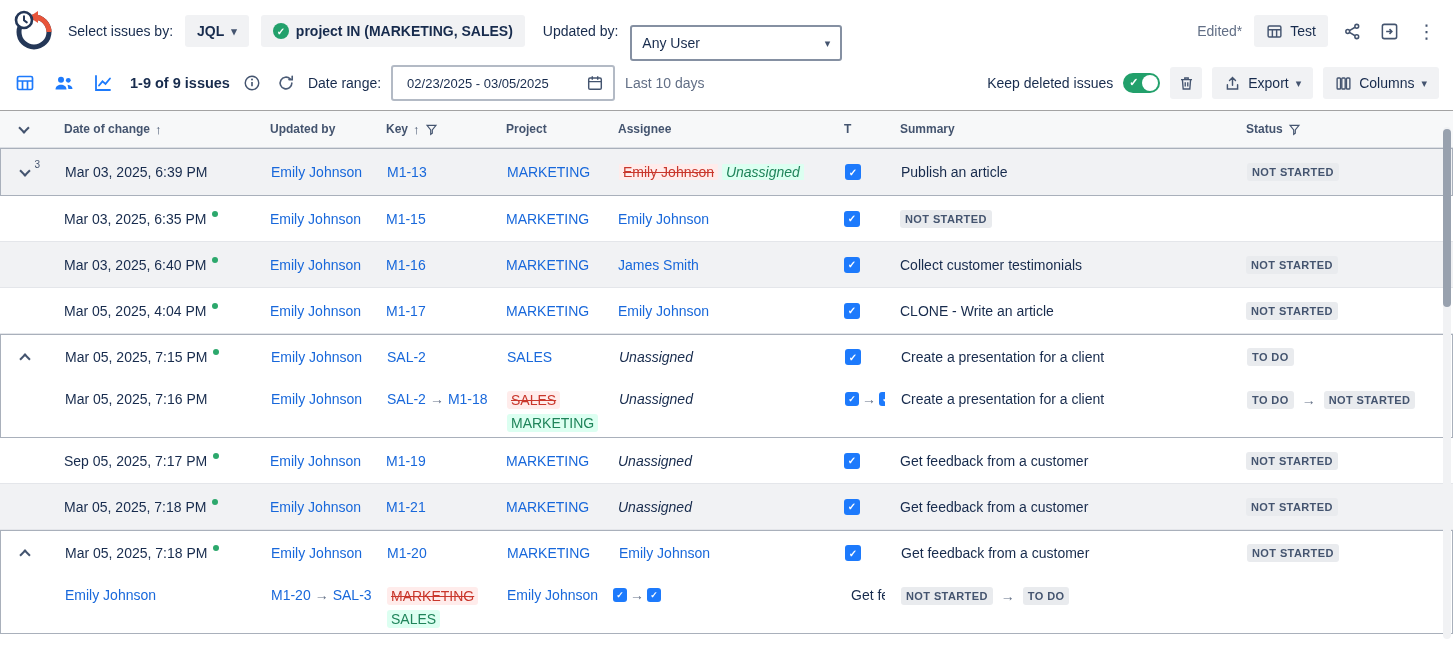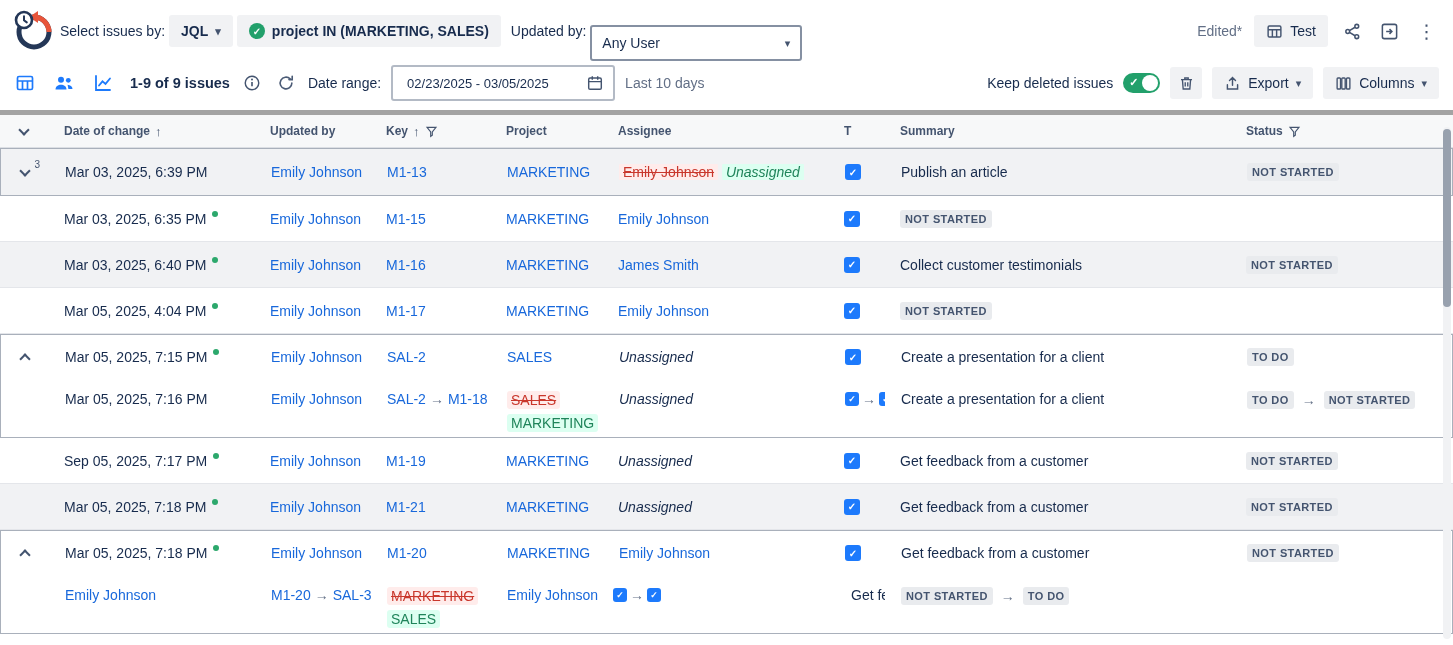--- a/index.html
+++ b/index.html
@@ -1,21 +1,21 @@
 <!DOCTYPE html>
 <html><head>
 <meta charset="utf-8">
 <style>
   * { box-sizing: border-box; }
   html,body { margin:0; padding:0; background:#fff; }
   body { font-family:"Liberation Sans", sans-serif; color:#172b4d; }
   .app { width:1453px; height:645px; position:relative; overflow:hidden; background:#fff; }
 
   
-  .topbar { display:flex; align-items:center; gap:4px; padding:9px 14px 9px 12px; height:62px; }
+  .topbar { display:flex; align-items:center; gap:12px; padding:9px 14px 9px 12px; height:62px; }
   .logo { width:44px; height:44px; flex:0 0 auto; }
   .lbl { font-size:14px; color:#172b4d; white-space:nowrap; }
   .muted { color:#626f86; }
   .btn { display:inline-flex; align-items:center; gap:7px; background:#f1f2f4; border:none; border-radius:3px;
          height:32px; padding:0 12px; font-family:inherit; font-size:14px; color:#172b4d; cursor:pointer; white-space:nowrap; }
   .btn.bold { font-weight:700; }
   .chev-glyph { font-size:11px; color:#44546f; line-height:1; }
   .pill-check { width:16px; height:16px; border-radius:50%; background:#22a06b; color:#fff; font-size:10px; font-weight:700;
                 display:inline-flex; align-items:center; justify-content:center; }
   .select { display:inline-flex; align-items:center; justify-content:space-between; width:212px; height:36px;
@@ -33,21 +33,21 @@
   .toolbar-right { margin-left:auto; display:flex; align-items:center; gap:10px; }
   .toggle { width:37px; height:20px; border-radius:11px; background:#22a06b; position:relative; display:inline-block; cursor:pointer; }
   .tgl-knob { position:absolute; right:2px; top:2px; width:16px; height:16px; border-radius:50%; background:#fff; }
   .tgl-check { position:absolute; left:6px; top:3px; color:#fff; font-size:11px; font-weight:700; line-height:1.2; }
   .sqbtn { width:32px; height:32px; background:#f1f2f4; border:none; border-radius:3px; display:inline-flex;
            align-items:center; justify-content:center; cursor:pointer; }
 
   
   .tbl { position:relative; --cols:48px 206px 116px 120px 112px 232px 50px 346px 1fr; }
   .thead { display:grid; grid-template-columns:var(--cols); align-items:center; height:38px; background:#f7f8f9;
-           border-top:5px solid #a3a3a3; border-bottom:1px solid #dcdfe4; font-size:12px; font-weight:700; color:#44546f; }
+           border-top:1px solid #a3a3a3; border-bottom:1px solid #dcdfe4; font-size:12px; font-weight:700; color:#44546f; }
   .thead .cell { display:flex; align-items:center; gap:5px; }
   .cell { padding:0 6px 0 16px; overflow:hidden; white-space:nowrap; }
   .c-exp { display:flex; align-items:center; justify-content:center; padding:0; overflow:visible; }
   .sort { font-size:13px; font-weight:700; color:#44546f; cursor:pointer; }
   .row { display:grid; grid-template-columns:var(--cols); align-items:center; min-height:46px;
          border-bottom:1px solid #e4e6ea; font-size:14px; background:#fff; }
   .row.alt { background:#f1f2f4; }
   .row.parent { min-height:44px; border-bottom:none; }
   .row.sub { align-items:flex-start; min-height:58px; border-bottom:none; }
   .row.sub .cell { padding-top:12px; }
@@ -332,20 +332,21 @@
       <div class="cell"><span>Mar 05, 2025, 4:04 PM</span><span class="dot"></span></div>
       <div class="cell"><a class="link">Emily Johnson</a></div>
       <div class="cell"><a class="link">M1-17</a></div>
       <div class="cell"><a class="link">MARKETING</a></div>
       <div class="cell"><a class="link">Emily Johnson</a></div>
       <div class="cell typechange">
           <span class="task-icon">
             <span>✓</span>
           </span>
         </div>
+      <div class="cell">CLONE - Write an article</div>
       <div class="cell"><span class="badge">NOT STARTED</span></div>
     </div>
 
     <div class="group">
       <div class="row parent">
         <div class="cell c-exp">
             <button class="expbtn">
               <i class="chev up"></i>
             </button>
           </div>

